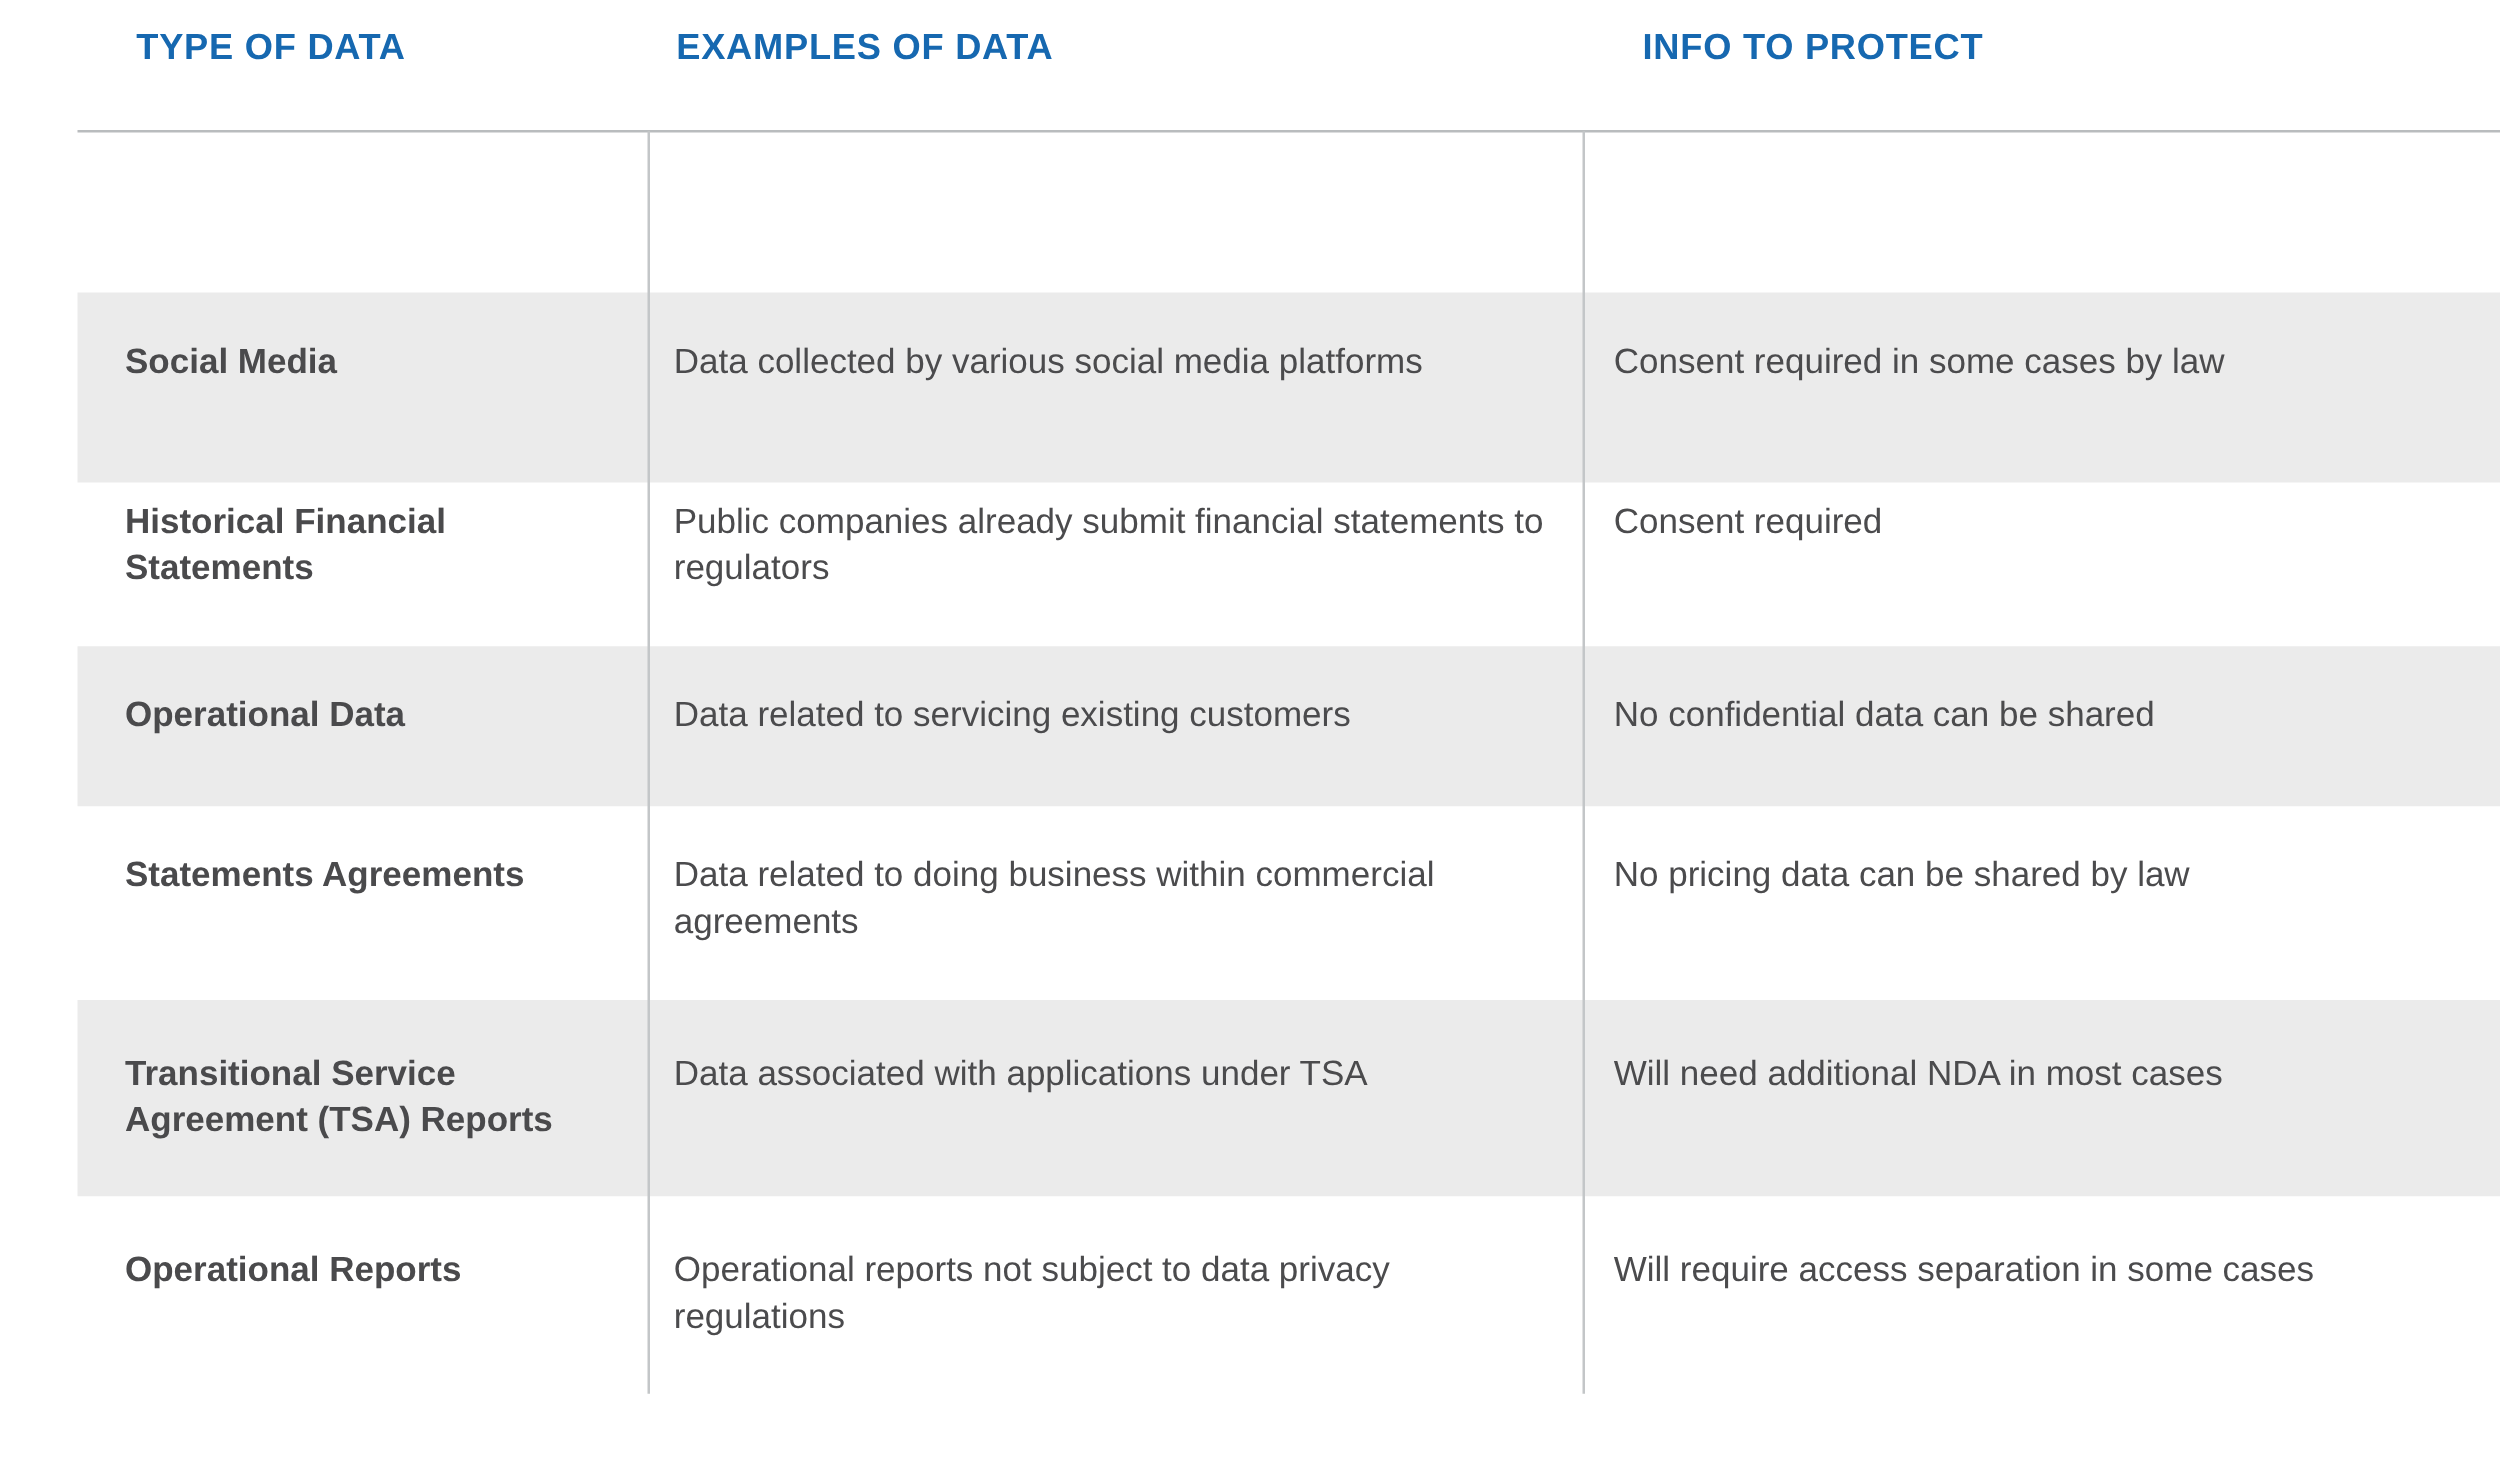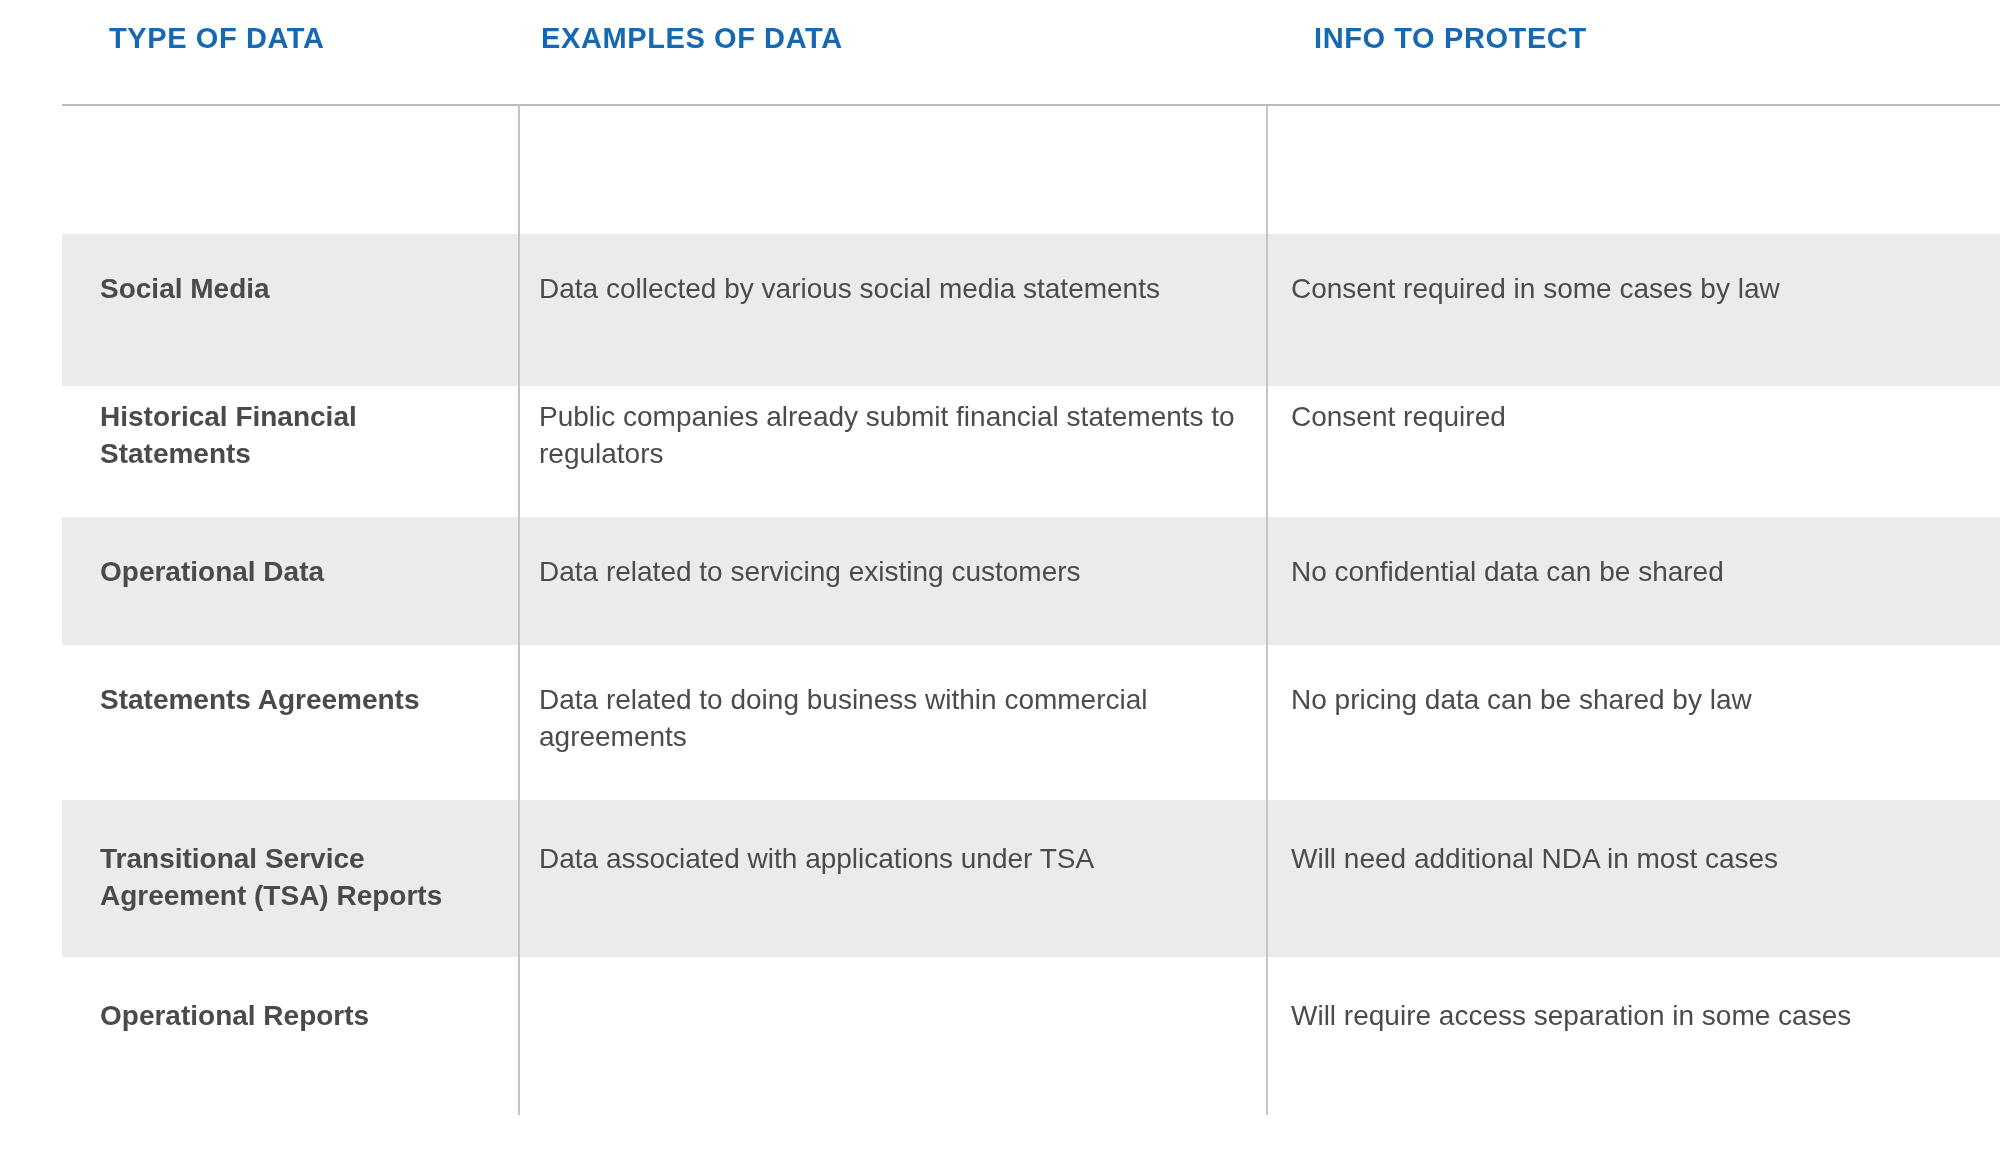--- a/index.html
+++ b/index.html
@@ -124,21 +124,21 @@
     <div class="col-header c2" style="color: rgb(22, 104, 176);">EXAMPLES OF DATA</div>
     <div class="col-header c3" style="color: rgb(22, 104, 176);">INFO TO PROTECT</div>
   </div>
 
   <div class="top-rule" style="background: rgb(185, 188, 190);"></div>
 
   <div class="rows-area">
       <div class="row striped" style="top: 128px; height: 152px; border-radius: 30px;">
         <div class="band" style="background: rgb(235, 235, 235);"></div>
         <div class="cell c1" style="top: 36px;">Social Media</div>
-        <div class="cell c2" style="top: 36px; color: rgb(75, 75, 77);">Data collected by various social media statements</div>
+        <div class="cell c2" style="top: 36px; color: rgb(75, 75, 77);">Data collected by various social media platforms</div>
         <div class="cell c3" style="top: 36px; color: rgb(75, 75, 77);">Consent required in some cases by law</div>
       </div>
       <div class="row" style="top: 256px; height: 165px;">
         <div class="band"></div>
         <div class="cell c1" style="top: 36px;">Historical Financial Statements</div>
         <div class="cell c2" style="top: 36px; color: rgb(75, 75, 77);">Public companies already submit financial statements to regulators</div>
         <div class="cell c3" style="top: 36px; color: rgb(75, 75, 77);">Consent required</div>
       </div>
       <div class="row striped" style="top: 411px; height: 128px;">
         <div class="band" style="background: rgb(235, 235, 235);"></div>
@@ -154,20 +154,21 @@
       </div>
       <div class="row striped" style="top: 694px; height: 157px;">
         <div class="band" style="background: rgb(235, 235, 235);"></div>
         <div class="cell c1" style="top: 40px;">Transitional Service Agreement (TSA) Reports</div>
         <div class="cell c2" style="top: 40px; color: rgb(75, 75, 77);">Data associated with applications under TSA</div>
         <div class="cell c3" style="top: 40px; color: rgb(75, 75, 77);">Will need additional NDA in most cases</div>
       </div>
       <div class="row" style="top: 851px; height: 159px;">
         <div class="band"></div>
         <div class="cell c1" style="top: 40px;">Operational Reports</div>
+        <div class="cell c2" style="top: 40px; color: rgb(75, 75, 77);">Operational reports not subject to data privacy regulations</div>
         <div class="cell c3" style="top: 40px; color: rgb(75, 75, 77);">Will require access separation in some cases</div>
       </div>
     </div>
 
   <div class="vdiv v1" style="background: rgb(195, 198, 200);"></div>
   <div class="vdiv v2" style="background: rgb(195, 198, 200);"></div>
 
 </div>
 
 </body></html>

